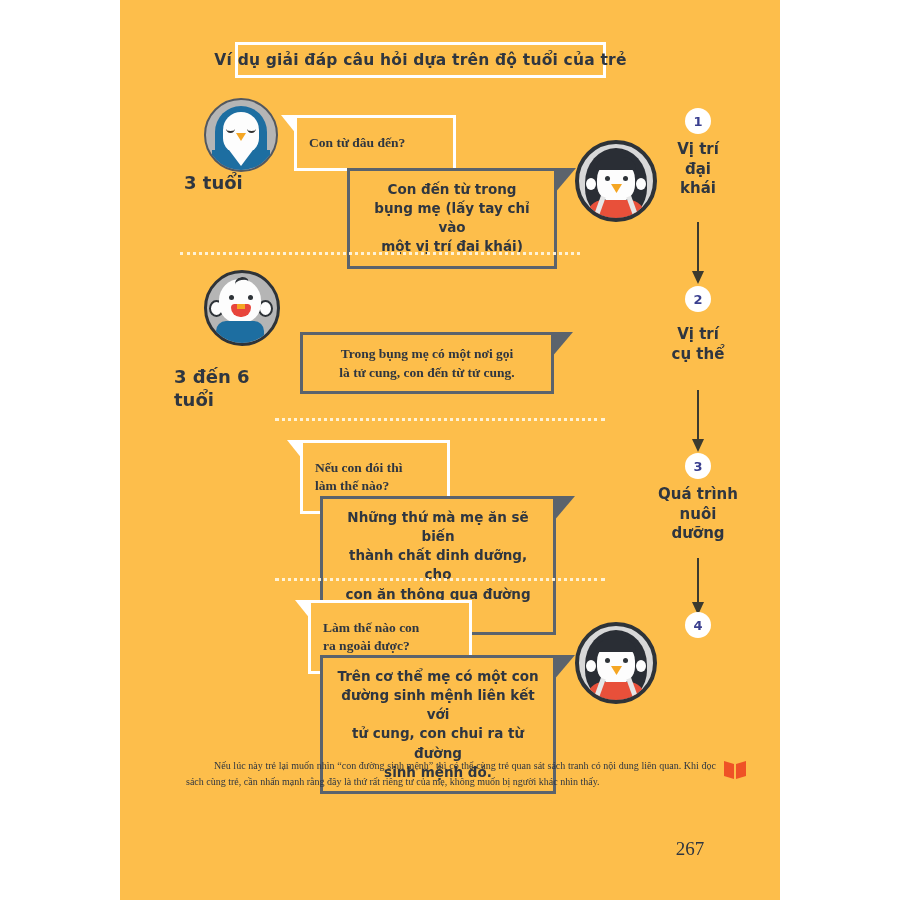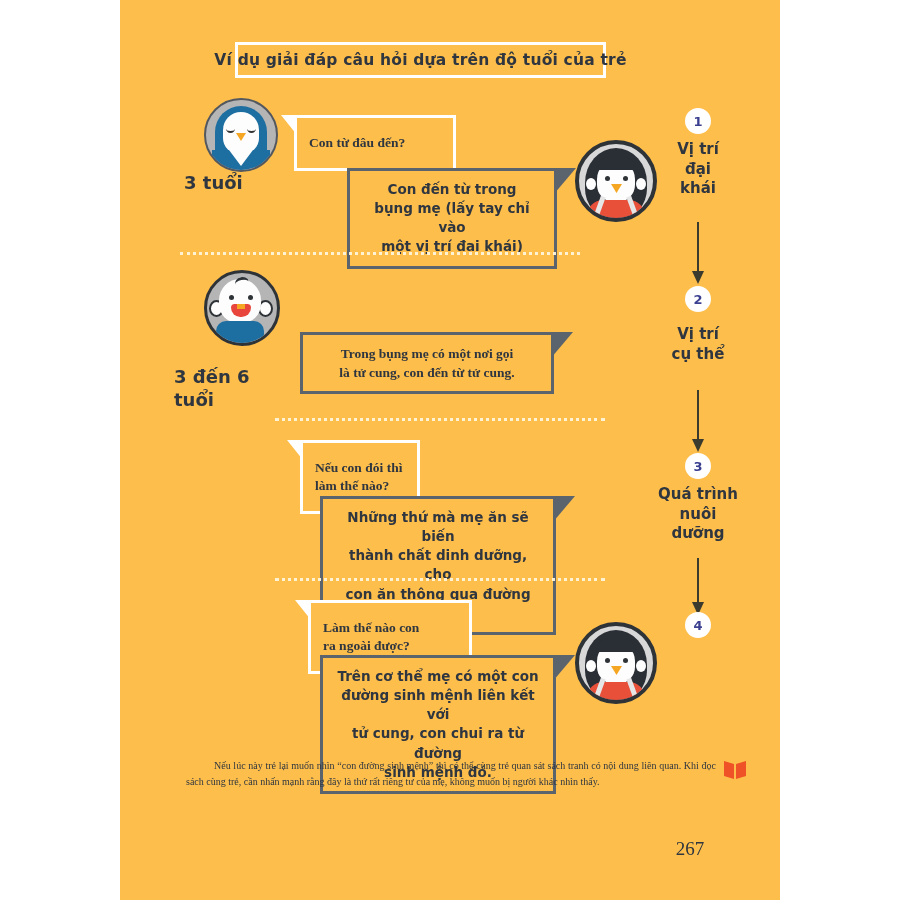--- a/index.html
+++ b/index.html
@@ -166,21 +166,21 @@
 
 
     <div class="a-bubble" style="left:180px;top:332px;width:254px;font-family:Liberation Serif, serif;">
       <span class="tail"></span>
       <span style="white-space: pre-line;">Trong bụng mẹ có một nơi gọi
 là tử cung, con đến từ tử cung.</span>
     </div>
 
     <div class="divider" style="left:155px;top:418px;width:330px;"></div>
 
-    <div class="q-bubble" style="left:180px;top:440px;width:120px;">
+    <div class="q-bubble" style="left:180px;top:440px;width:150px;">
       <span class="tail"></span>
       <span style="white-space: pre-line;">Nếu con đói thì
 làm thế nào?</span>
     </div>
 
     <div class="a-bubble" style="left:200px;top:496px;width:236px;">
       <span class="tail"></span>
       <span style="white-space: pre-line;">Những thứ mà mẹ ăn sẽ biến
 thành chất dinh dưỡng, cho
 con ăn thông qua đường máu.</span>

